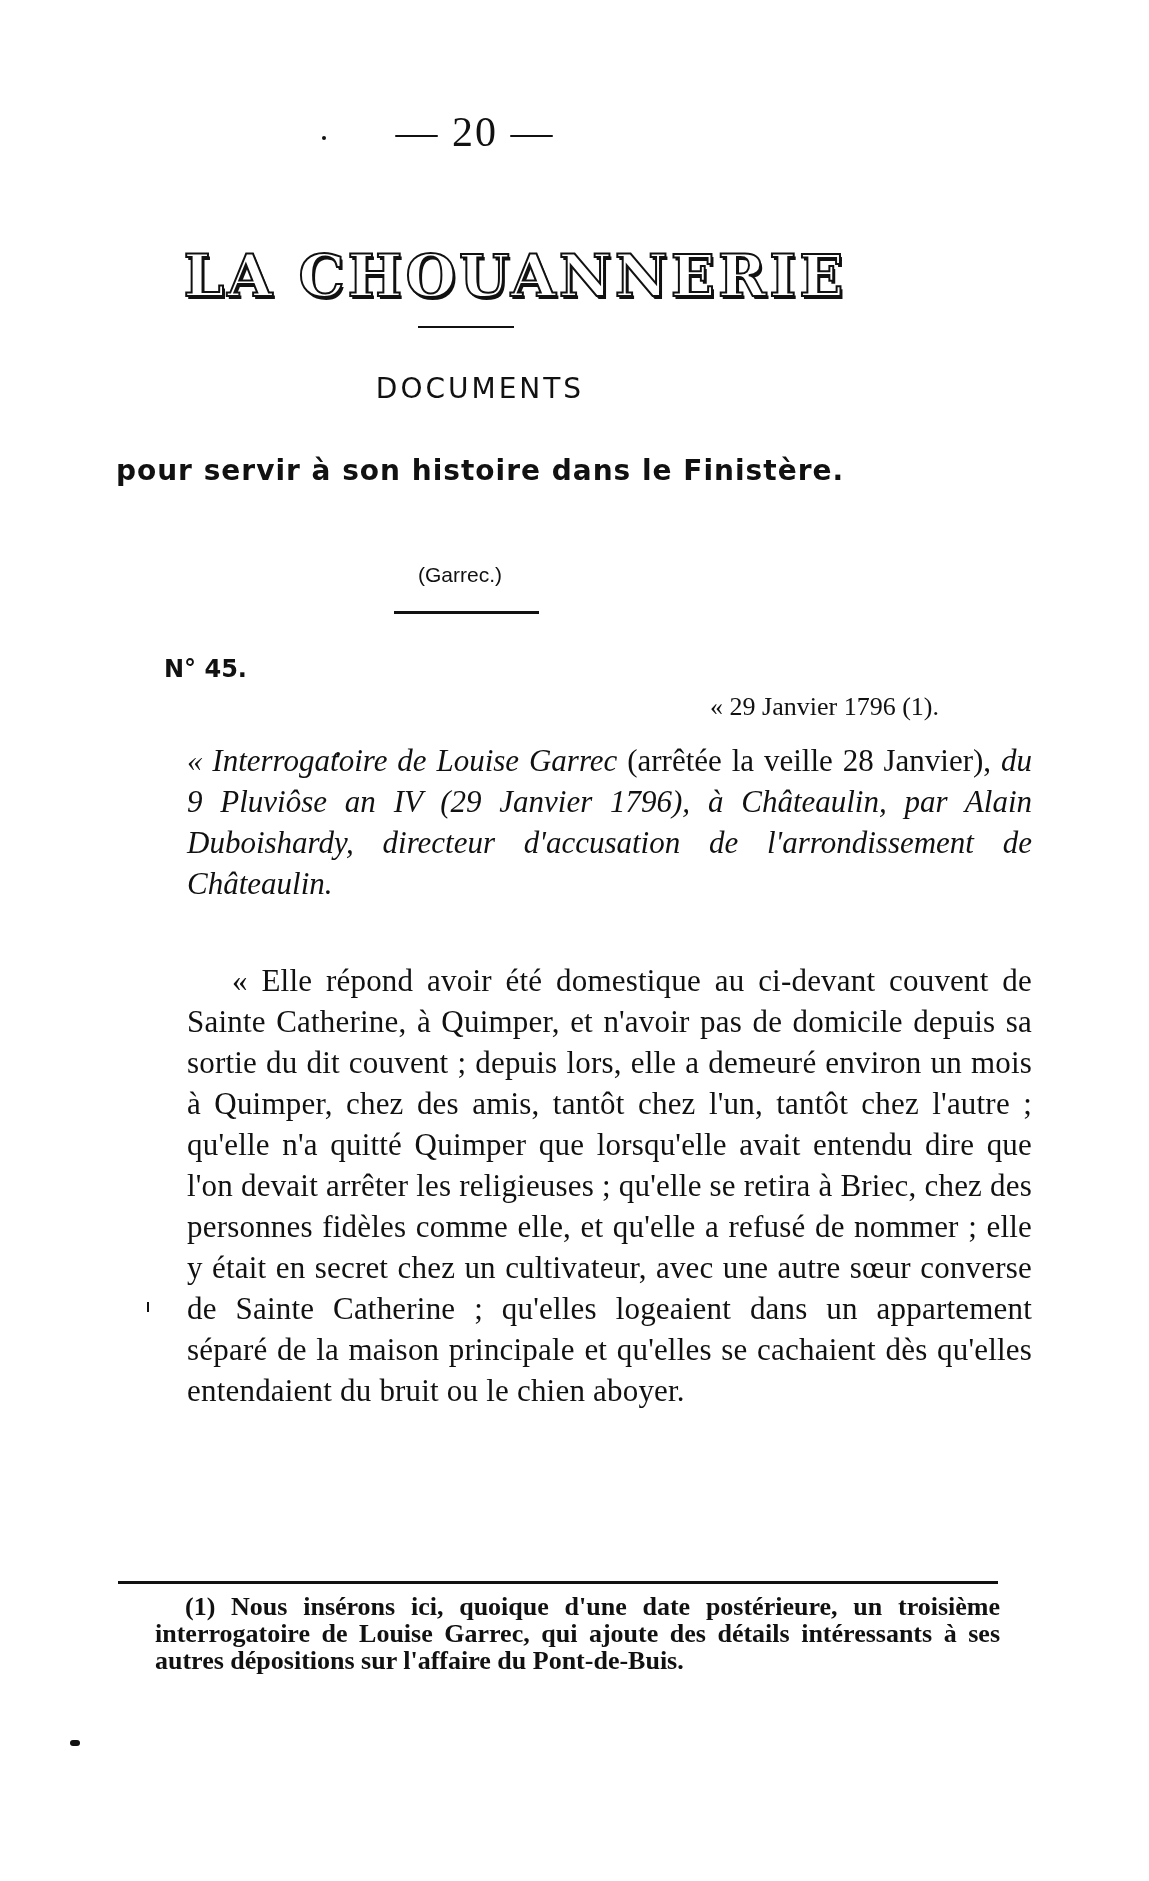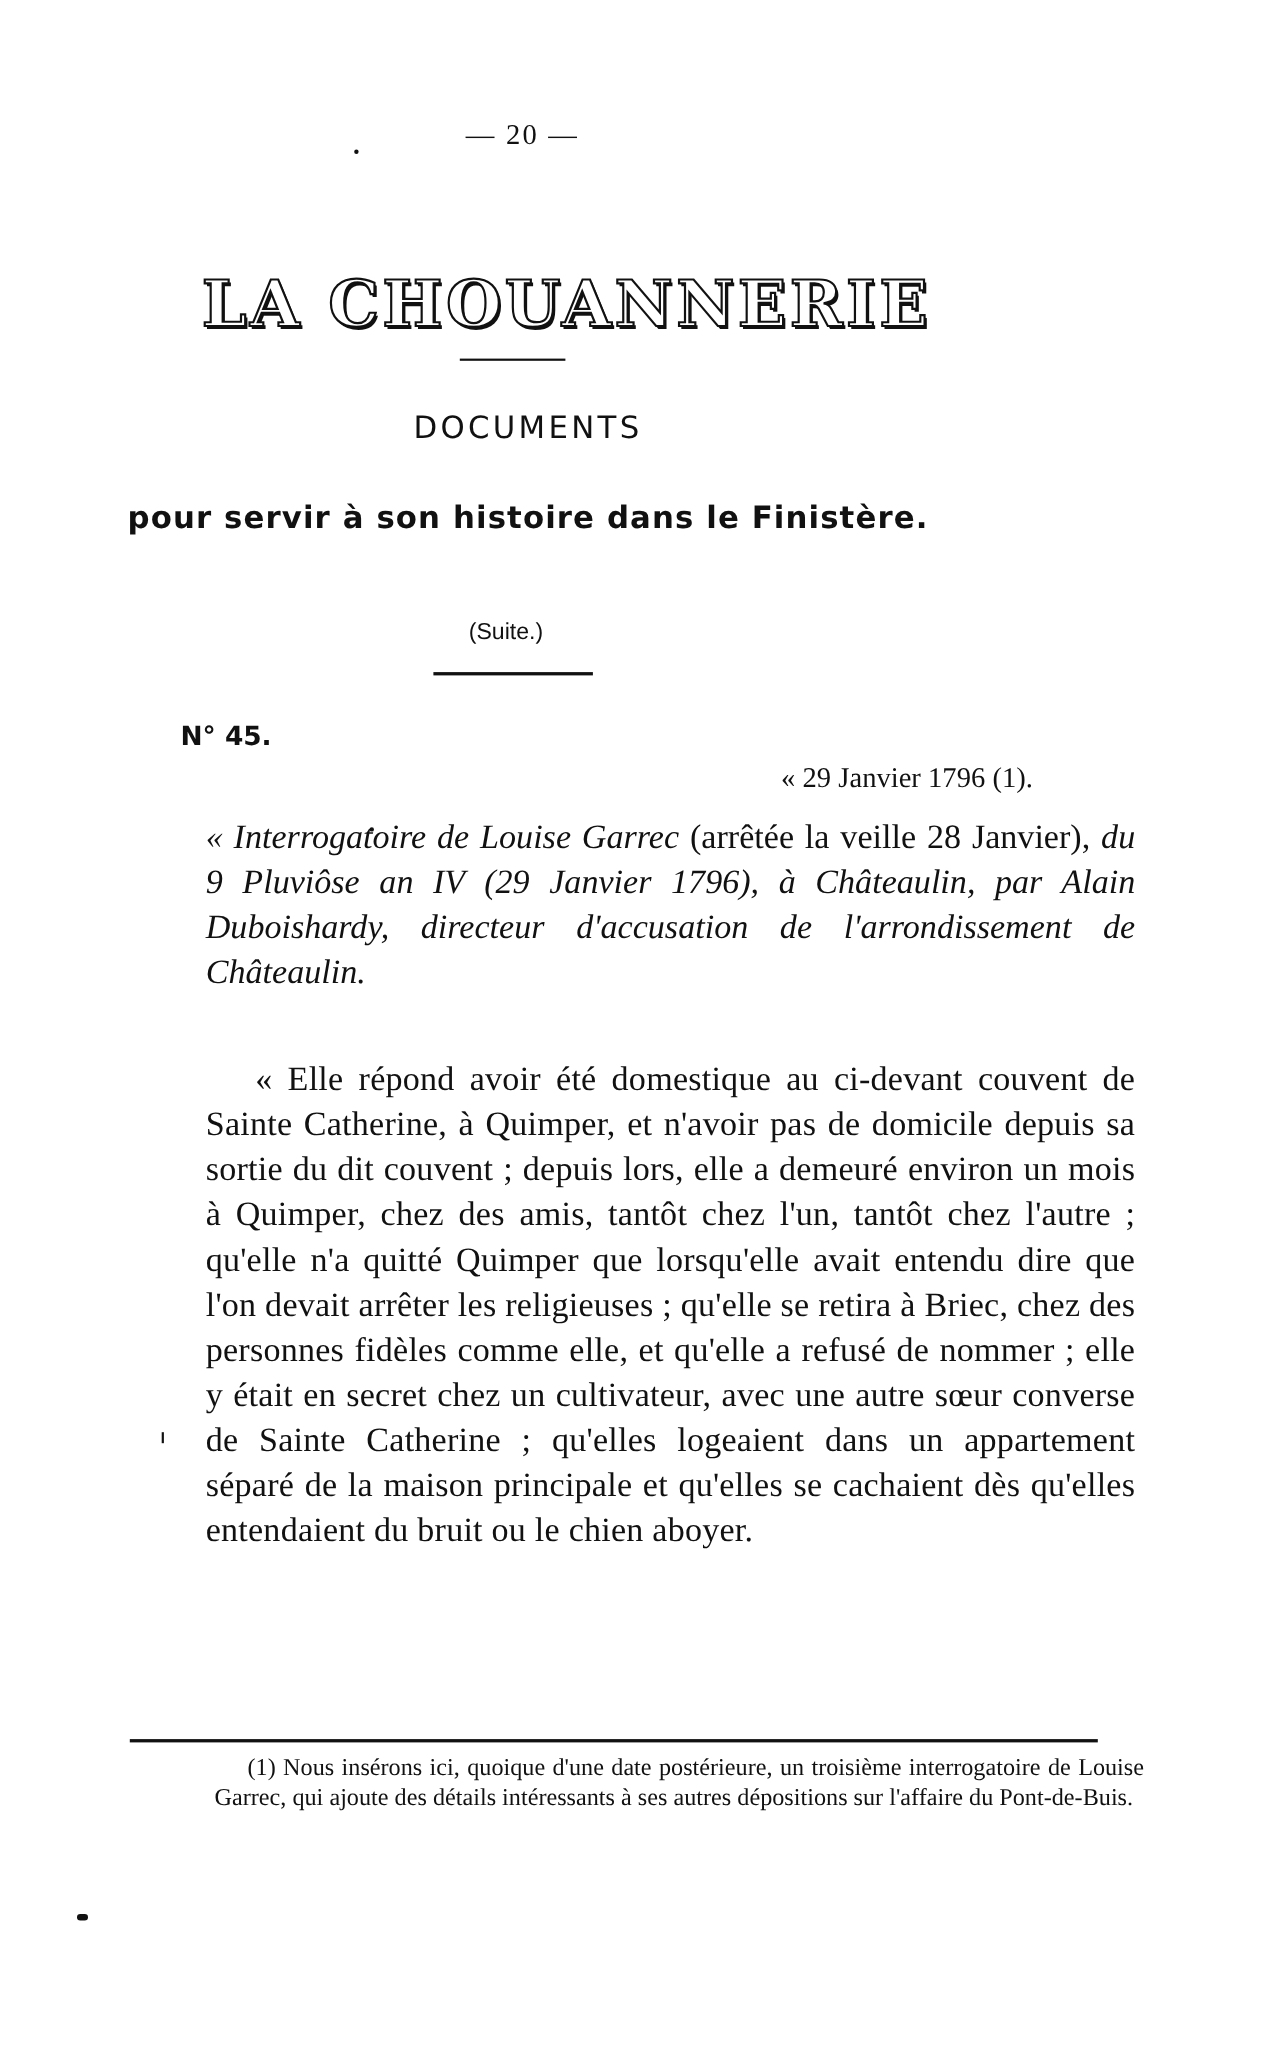--- a/index.html
+++ b/index.html
@@ -14,21 +14,21 @@
       overflow: hidden;
       color: #111111;
       font-family: "Liberation Serif", "DejaVu Serif", serif;
     }
     .page-number {
       position: absolute;
       top: 108px;
       left: 0;
       width: 950px;
       text-align: center;
-      font-size: 26px;
+      font-size: 42px;
       letter-spacing: 2px;
     }
     .speck {
       position: absolute;
       background: #111;
       border-radius: 50%;
     }
     .main-title {
       position: absolute;
       top: 242px;
@@ -114,26 +114,25 @@
     .para {
       top: 960px;
       text-indent: 45px;
       letter-spacing: 0.2px;
     }
     .footnote {
       position: absolute;
       top: 1593px;
       left: 155px;
       width: 845px;
-      font-size: 22px;
+      font-size: 26px;
       line-height: 27px;
       text-align: justify;
-      font-weight: normal;
+      font-weight: bold;
       text-indent: 30px;
-      margin-left: 40px;
     }
     .margin-mark {
       position: absolute;
       left: 70px;
       top: 1740px;
       width: 10px;
       height: 6px;
       background: #111;
       border-radius: 3px;
     }
@@ -156,21 +155,21 @@
   <div class="page-number">— 20 —</div>
 
   <div class="main-title">LA CHOUANNERIE</div>
 
   <div class="rule" style="top:326px; left:418px; width:96px; height:2px;"></div>
 
   <div class="section-title">DOCUMENTS</div>
 
   <div class="subtitle">pour servir à son histoire dans le Finistère.</div>
 
-  <div class="suite">(Suite.)</div>
+  <div class="suite">(Garrec.)</div>
 
   <div class="rule" style="top:611px; left:394px; width:145px; height:3px;"></div>
 
   <div class="doc-number">N° 45.</div>
 
   <div class="doc-date">« 29 Janvier 1796 (1).</div>
 
   <span class="speck" style="left:336px; top:752px; width:4px; height:4px;"></span>
 
   <div class="body-block intro">

